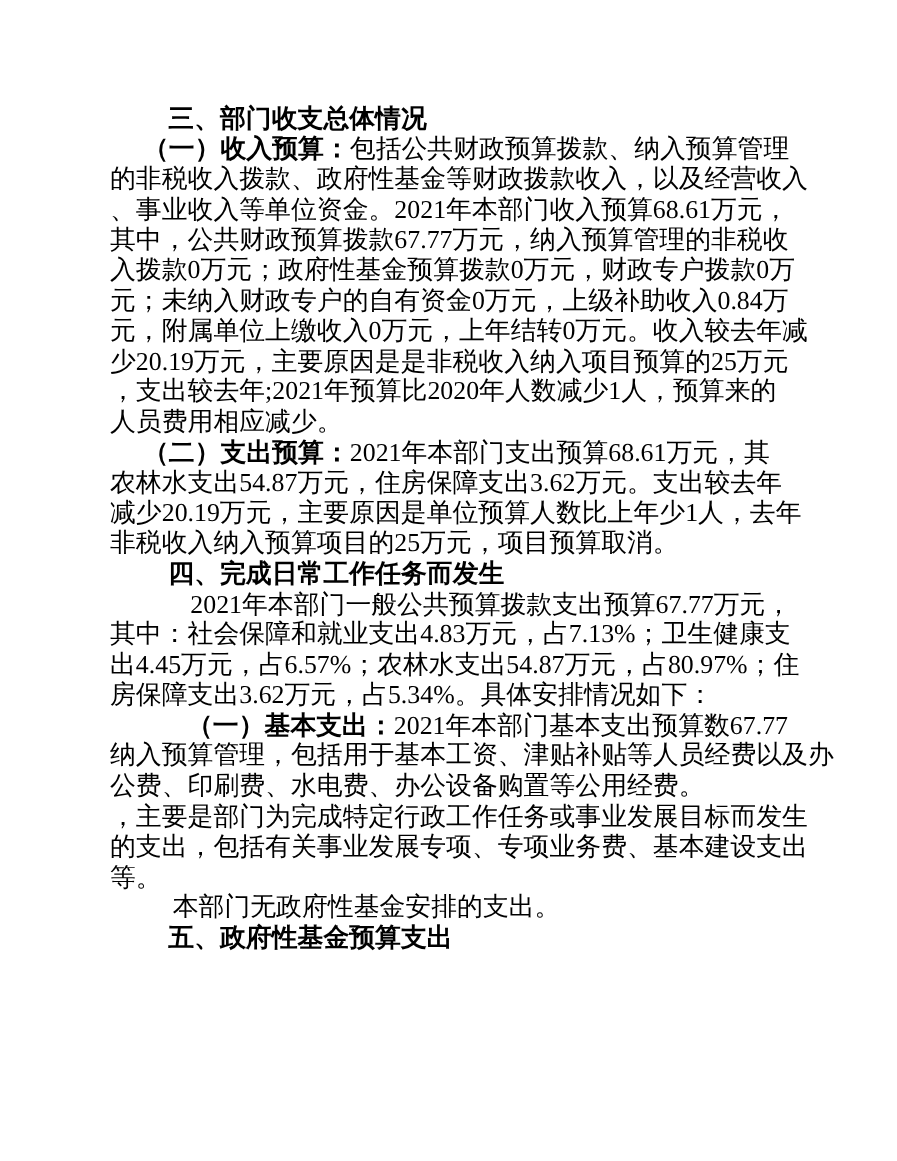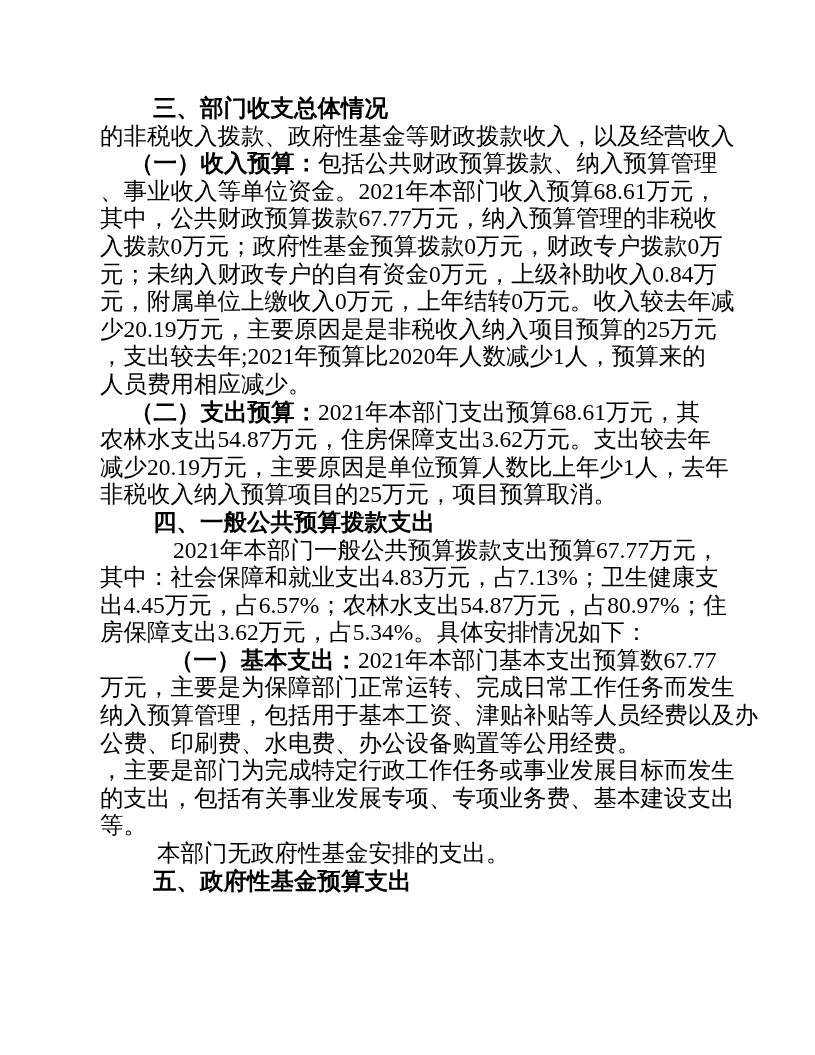--- a/index.html
+++ b/index.html
@@ -33,45 +33,44 @@
   .pd { text-indent: 57px; }   
   .f  { text-indent: 0; }      
 </style>
 </head>
 <body>
 
 <div class="page">
 
   <div class="line h"><span class="b">三、部门收支总体情况</span><span></span></div>
 
+  <div class="line pa"><span class="b">（一）收入预算：</span><span>包括公共财政预算拨款、纳入预算管理</span></div>
   <div class="line f"><span class="b"></span><span>的非税收入拨款、政府性基金等财政拨款收入，以及经营收入</span></div>
-  <div class="line pa"><span class="b">（一）收入预算：</span><span>包括公共财政预算拨款、纳入预算管理</span></div>
   <div class="line f"><span class="b"></span><span>、事业收入等单位资金。2021年本部门收入预算68.61万元，</span></div>
   <div class="line f"><span class="b"></span><span>其中，公共财政预算拨款67.77万元，纳入预算管理的非税收</span></div>
   <div class="line f"><span class="b"></span><span>入拨款0万元；政府性基金预算拨款0万元，财政专户拨款0万</span></div>
   <div class="line f"><span class="b"></span><span>元；未纳入财政专户的自有资金0万元，上级补助收入0.84万</span></div>
   <div class="line f"><span class="b"></span><span>元，附属单位上缴收入0万元，上年结转0万元。收入较去年减</span></div>
   <div class="line f"><span class="b"></span><span>少20.19万元，主要原因是是非税收入纳入项目预算的25万元</span></div>
   <div class="line f"><span class="b"></span><span>，支出较去年;2021年预算比2020年人数减少1人，预算来的</span></div>
   <div class="line f"><span class="b"></span><span>人员费用相应减少。</span></div>
 
   <div class="line pa"><span class="b">（二）支出预算：</span><span>2021年本部门支出预算68.61万元，其</span></div>
   <div class="line f"><span class="b"></span><span>农林水支出54.87万元，住房保障支出3.62万元。支出较去年</span></div>
   <div class="line f"><span class="b"></span><span>减少20.19万元，主要原因是单位预算人数比上年少1人，去年</span></div>
   <div class="line f"><span class="b"></span><span>非税收入纳入预算项目的25万元，项目预算取消。</span></div>
 
-  <div class="line h"><span class="b">四、一般公共预算拨款支出</span><span></span></div>
+  <div class="line h"><span class="b">四、完成日常工作任务而发生</span><span></span></div>
 
   <div class="line pb"><span class="b"></span><span>2021年本部门一般公共预算拨款支出预算67.77万元，</span></div>
   <div class="line f"><span class="b"></span><span>其中：社会保障和就业支出4.83万元，占7.13%；卫生健康支</span></div>
   <div class="line f"><span class="b"></span><span>出4.45万元，占6.57%；农林水支出54.87万元，占80.97%；住</span></div>
   <div class="line f"><span class="b"></span><span>房保障支出3.62万元，占5.34%。具体安排情况如下：</span></div>
 
   <div class="line pc"><span class="b">（一）基本支出：</span><span>2021年本部门基本支出预算数67.77</span></div>
-  <div class="line f"><span class="b"></span><span>万元，主要是为保障部门正常运转、完成日常工作任务而发生</span></div>
   <div class="line f"><span class="b"></span><span>纳入预算管理，包括用于基本工资、津贴补贴等人员经费以及办</span></div>
   <div class="line f"><span class="b"></span><span>公费、印刷费、水电费、办公设备购置等公用经费。</span></div>
 
   <div class="line f"><span class="b"></span><span>，主要是部门为完成特定行政工作任务或事业发展目标而发生</span></div>
   <div class="line f"><span class="b"></span><span>的支出，包括有关事业发展专项、专项业务费、基本建设支出</span></div>
   <div class="line f"><span class="b"></span><span>等。</span></div>
 
   <div class="line pd"><span class="b"></span><span>本部门无政府性基金安排的支出。</span></div>
 
   <div class="line h"><span class="b">五、政府性基金预算支出</span><span></span></div>

